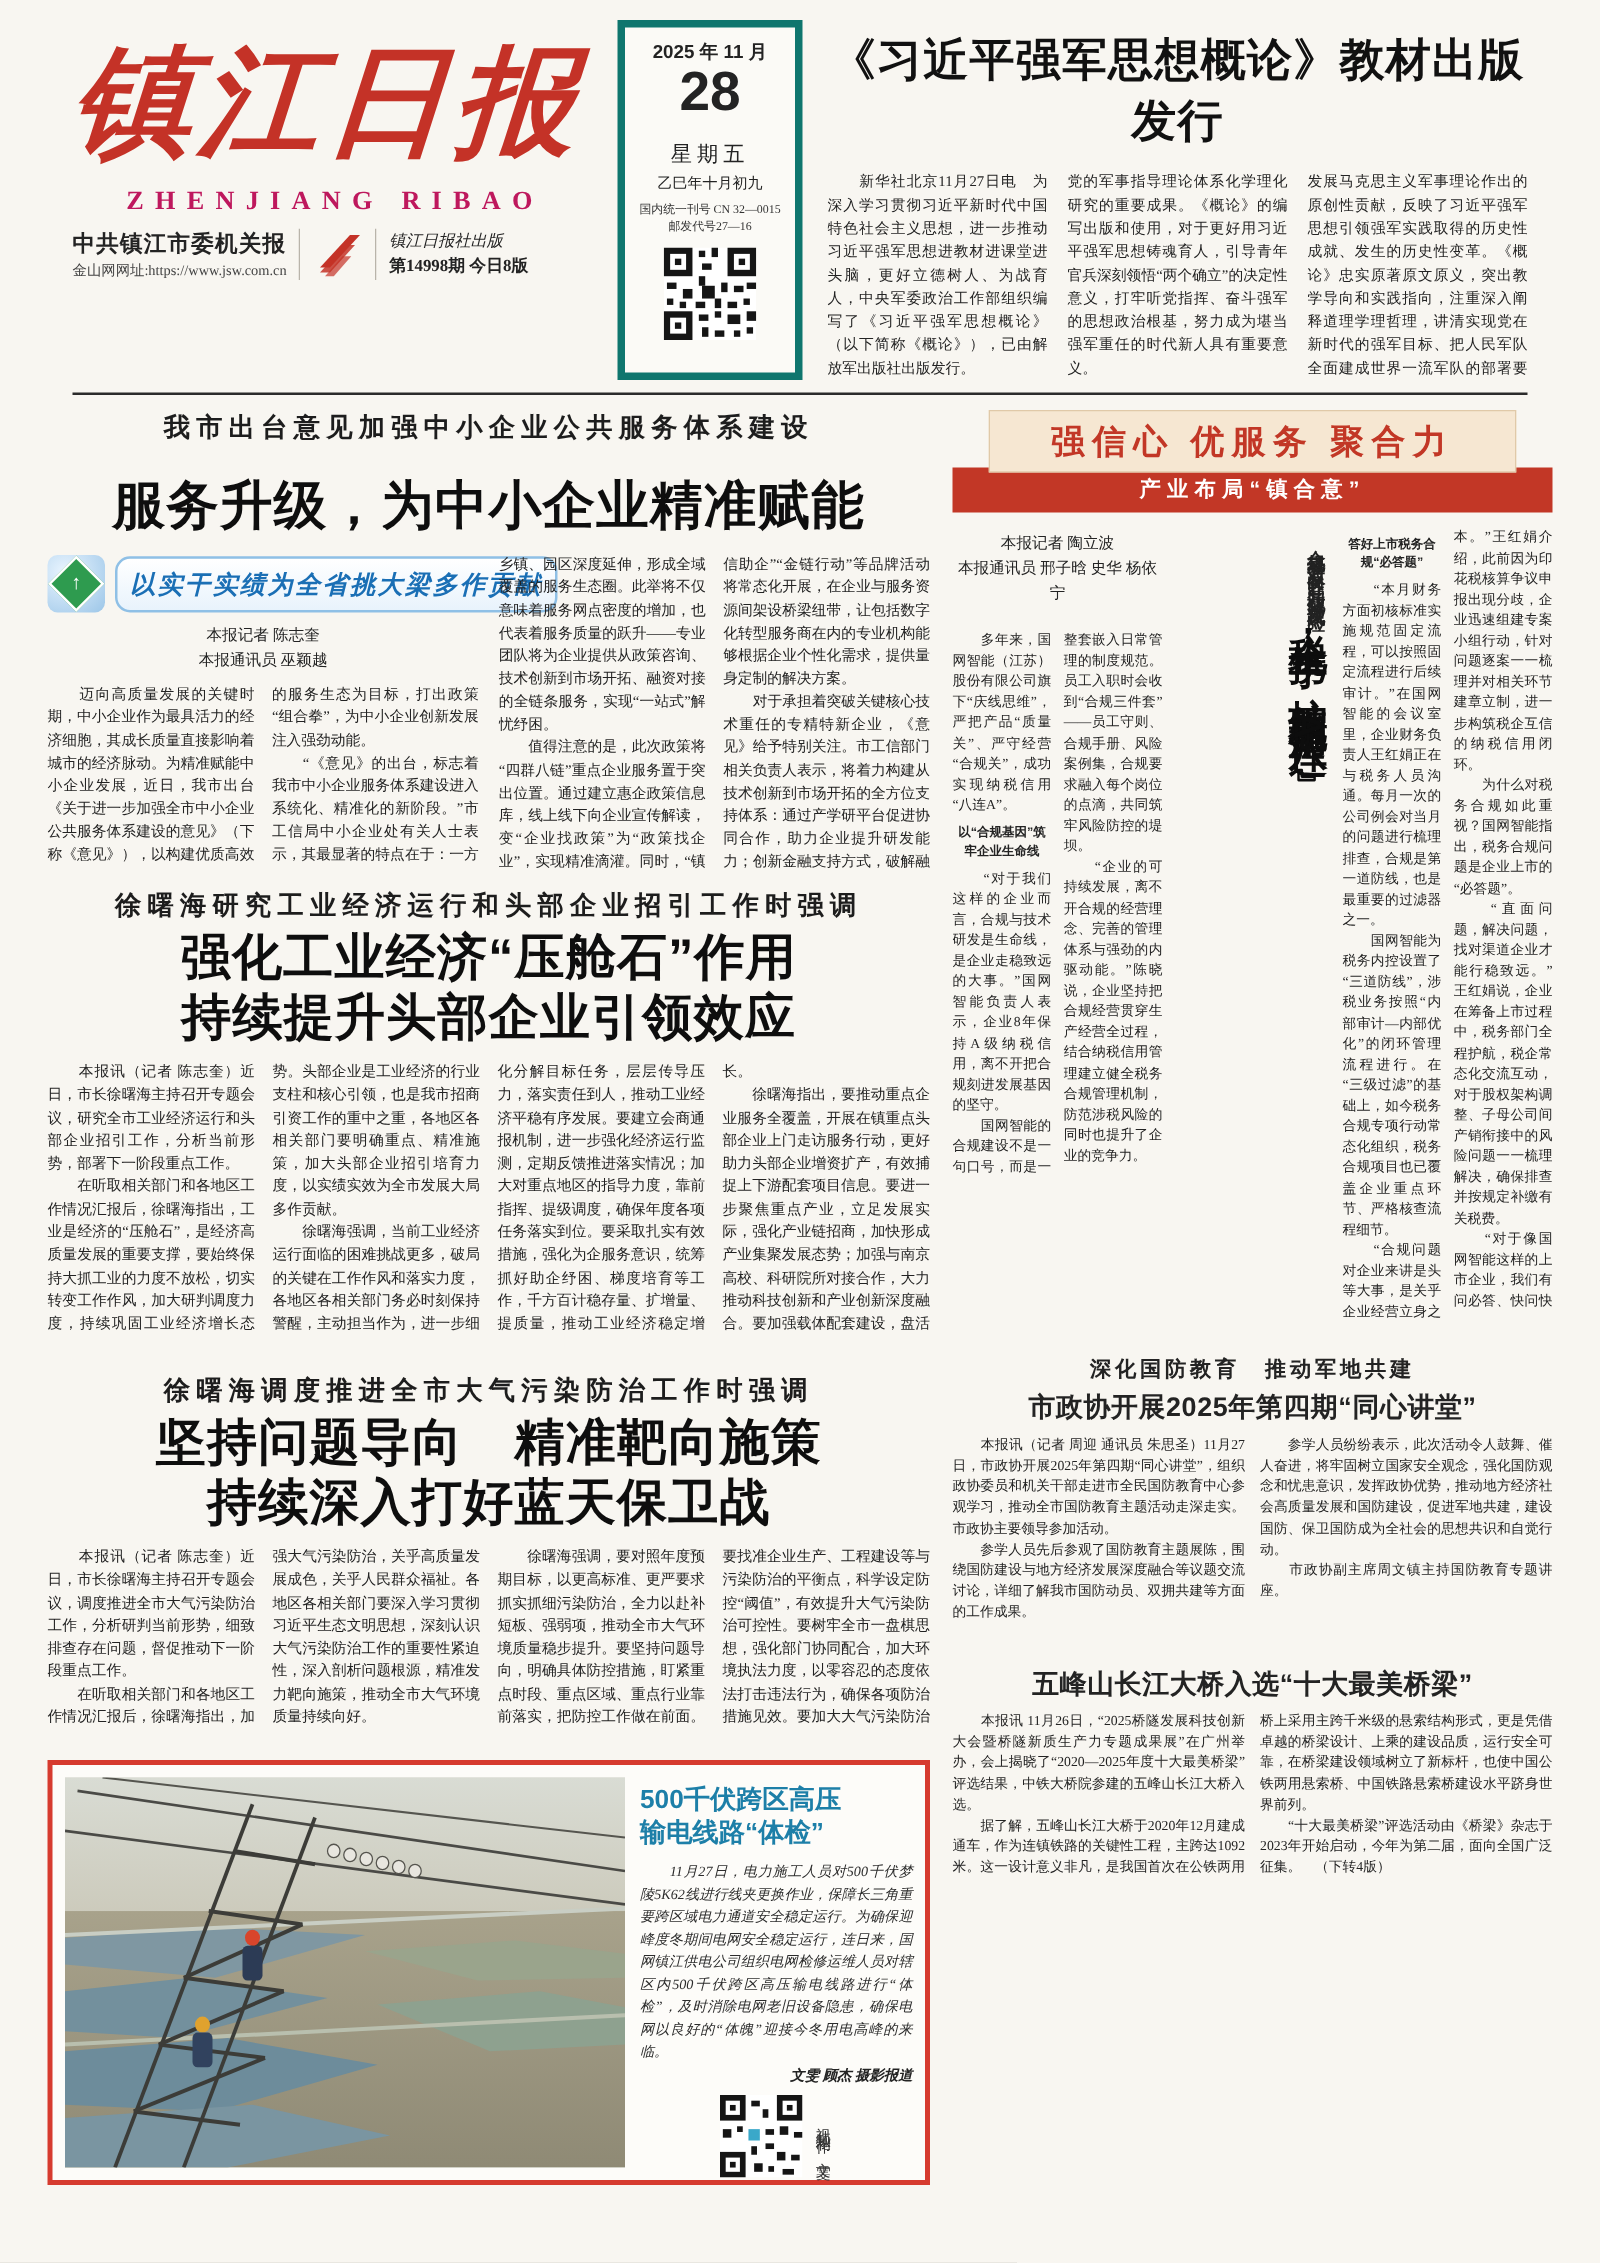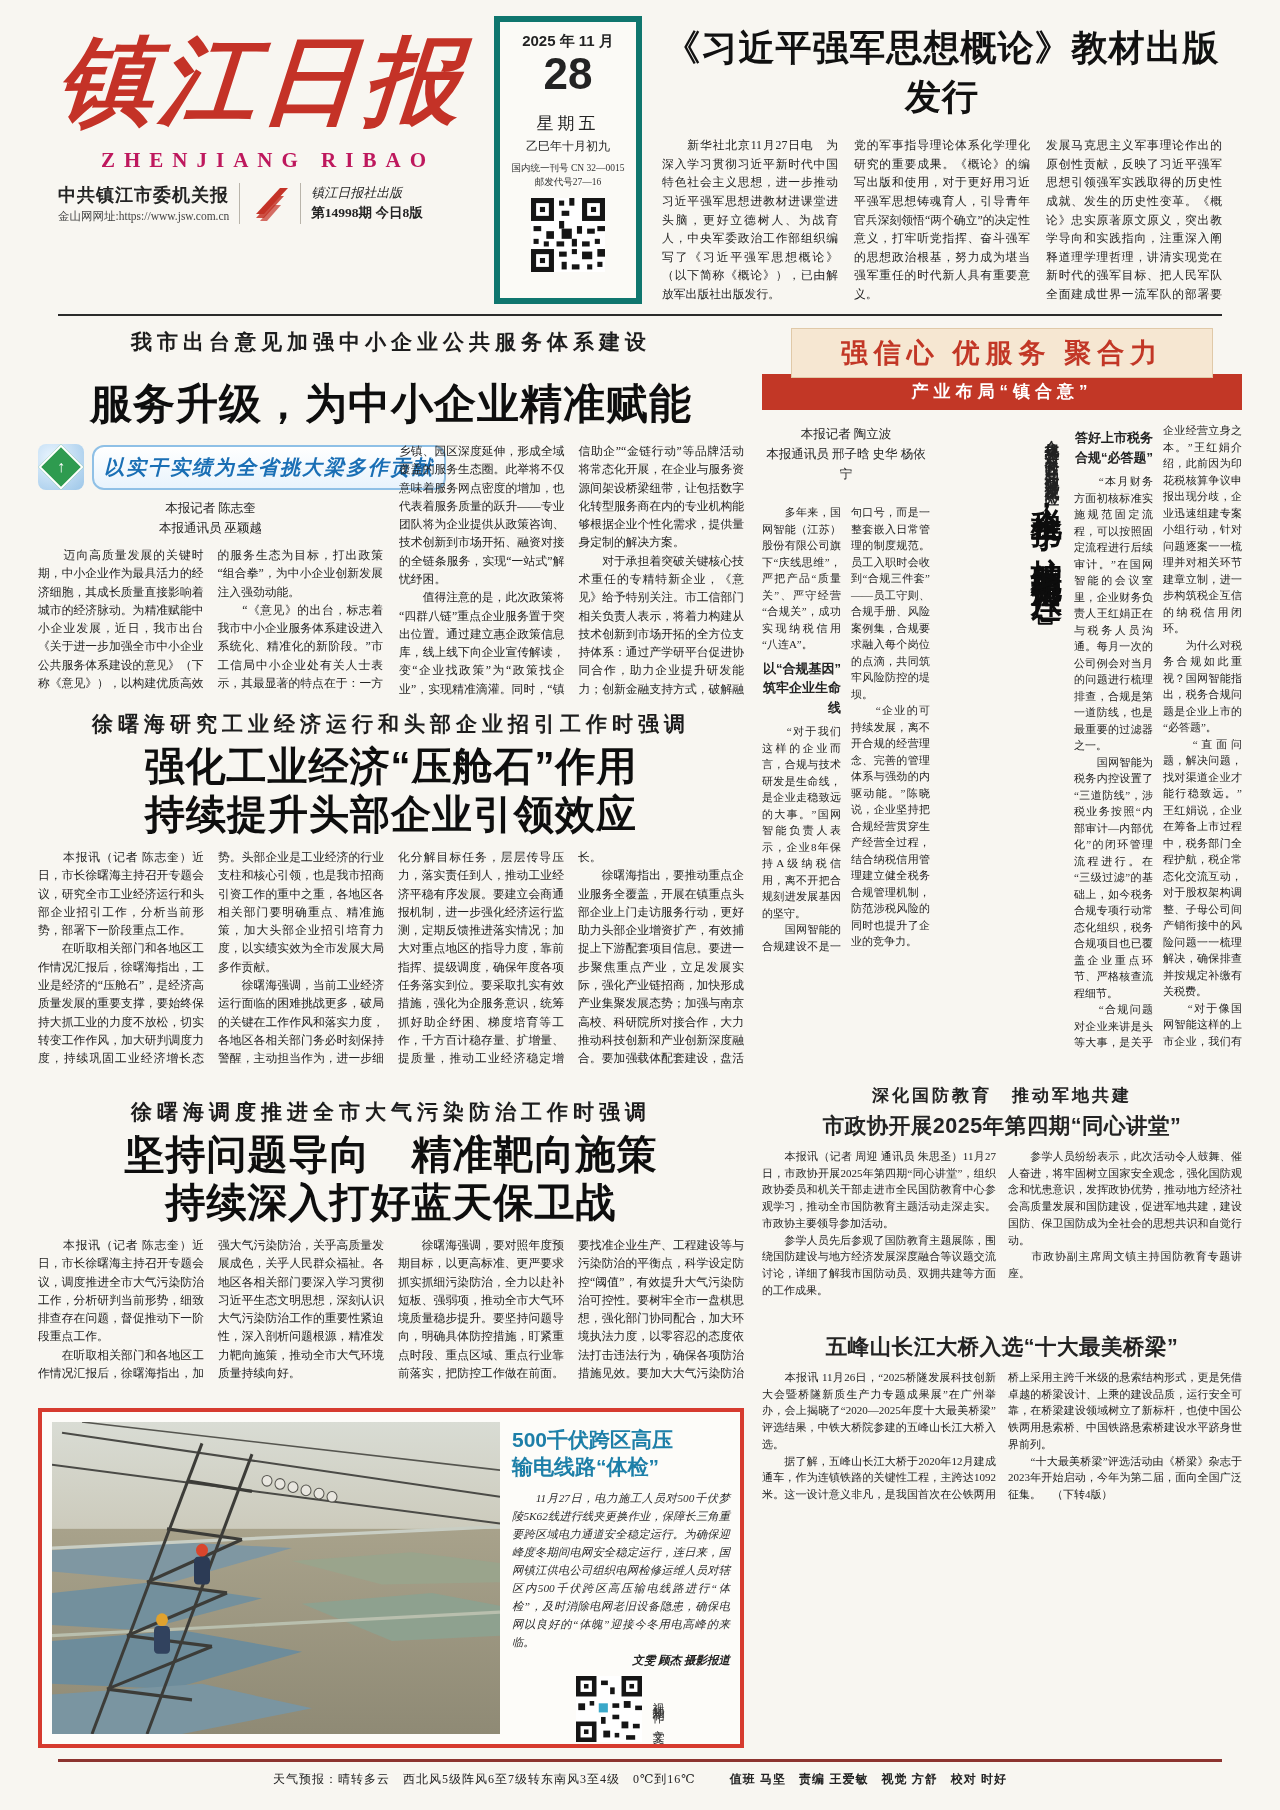--- a/index.html
+++ b/index.html
@@ -78,22 +78,22 @@
     font-family:"Liberation Serif",serif;font-size:27px;letter-spacing:6px;padding:6px 4px;
     width:86%;margin:0 auto;position:relative;z-index:2;}
   .rbanner .r2{background:#c23726;color:#fff;font-family:"Liberation Sans",sans-serif;font-weight:bold;
     font-size:17px;letter-spacing:5px;padding:6px 4px 7px;margin-top:-4px;}
   .tax{display:flex;gap:9px;height:648px;margin-bottom:14px;}
   .taxL{width:168px;flex:none;display:flex;flex-direction:column;}
   .taxR{width:168px;flex:none;}
   .rflow{column-count:2;column-gap:10px;font-size:11px;line-height:1.5;text-align:justify;
     overflow:hidden;}
   .rflow p{margin:0;white-space:pre-line;}
-  .rflow h4{margin:6px 0;font-size:13px;font-family:"Liberation Sans",sans-serif;
-    font-weight:bold;text-align:right;letter-spacing:0px;}
+  .rflow h4{margin:6px 0;font-size:10px;font-family:"Liberation Sans",sans-serif;
+    font-weight:bold;text-align:center;letter-spacing:0px;}
   .taxL .rflow{height:586px;margin-top:12px;} .taxR .rflow{height:640px;}
   .vhead{flex:1;writing-mode:vertical-rl;display:flex;align-items:flex-start;padding-top:6px;}
   .vh-sub{font-size:14.5px;letter-spacing:3px;font-weight:bold;color:#222;margin-left:6px;line-height:1.9;}
   .vh-main{font-family:"Liberation Sans",sans-serif;font-weight:900;font-size:31px;
     letter-spacing:4px;color:#0d0d0d;line-height:1.25;}
   .rkick{font-family:"Liberation Sans",sans-serif;font-weight:bold;font-size:17px;
     letter-spacing:3px;text-align:center;}
   .rhead{font-family:"Liberation Sans",sans-serif;font-weight:900;font-size:21.5px;
     text-align:center;margin:4px 0 8px;letter-spacing:0.5px;}
   .rbody{column-count:2;column-gap:12px;font-size:11px;line-height:1.52;text-align:justify;
@@ -399,18 +399,13 @@
 
       <article class="bridge">
         <div class="rhead">五峰山长江大桥入选“十大最美桥梁”</div>
         <div class="rbody">　　本报讯 11月26日，“2025桥隧发展科技创新大会暨桥隧新质生产力专题成果展”在广州举办，会上揭晓了“2020—2025年度十大最美桥梁”评选结果，中铁大桥院参建的五峰山长江大桥入选。
 　　据了解，五峰山长江大桥于2020年12月建成通车，作为连镇铁路的关键性工程，主跨达1092米。这一设计意义非凡，是我国首次在公铁两用桥上采用主跨千米级的悬索结构形式，更是凭借卓越的桥梁设计、上乘的建设品质，运行安全可靠，在桥梁建设领域树立了新标杆，也使中国公铁两用悬索桥、中国铁路悬索桥建设水平跻身世界前列。
 　　“十大最美桥梁”评选活动由《桥梁》杂志于2023年开始启动，今年为第二届，面向全国广泛征集。　（下转4版）</div>
       </article>
     </aside>
   </main>
 
-  <footer class="pfoot">
-    <span>天气预报：晴转多云　西北风5级阵风6至7级转东南风3至4级　0℃到16℃</span>
-    <span>　　</span>
-    <b>值班 马坚　责编 王爱敏　视觉 方舒　校对 时好</b>
-  </footer>
 </div>
 
 </body></html>

